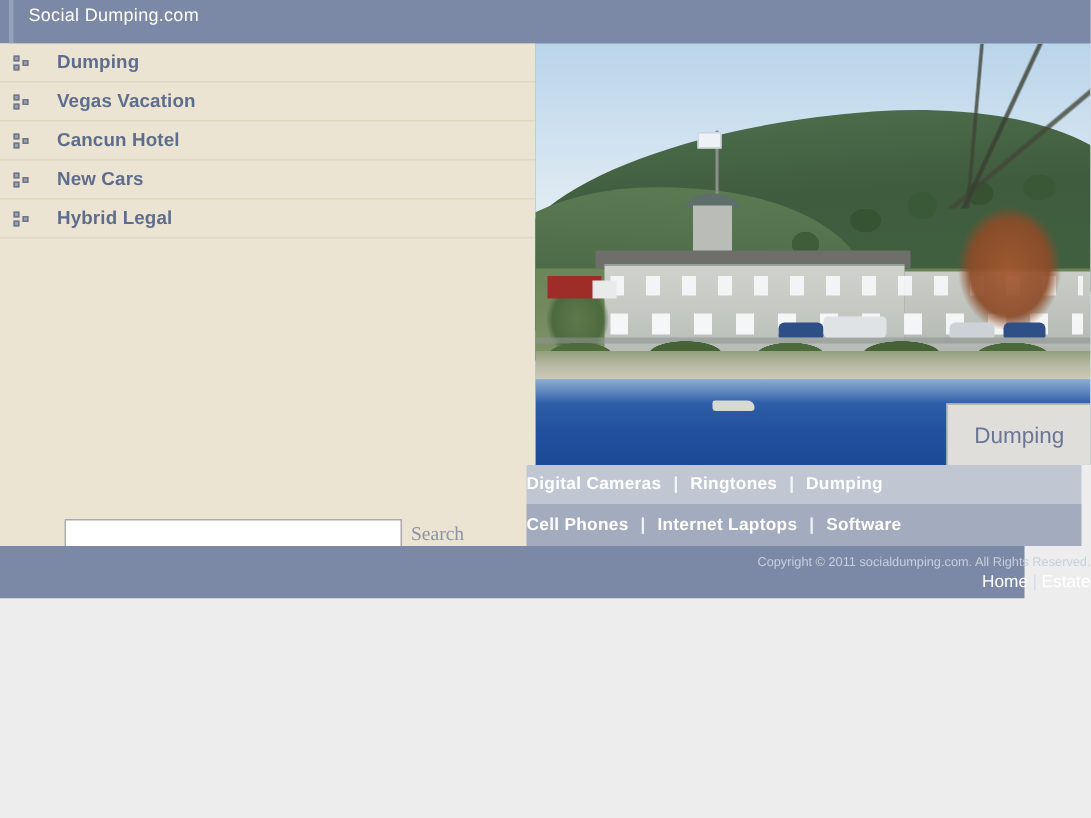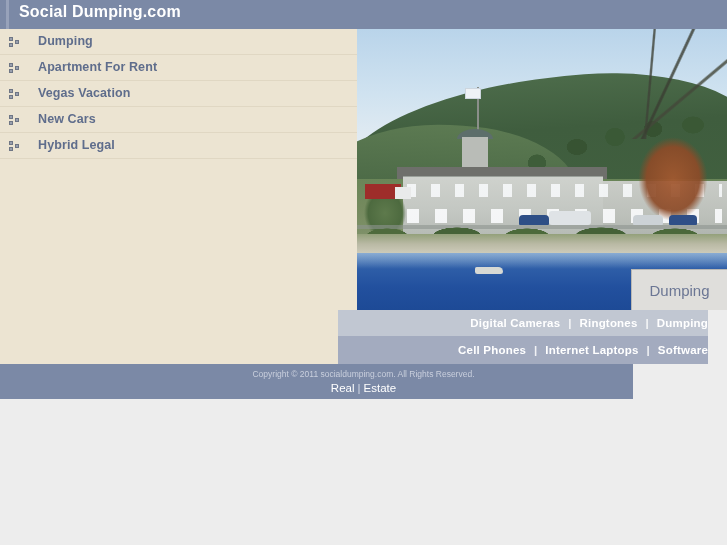--- a/index.html
+++ b/index.html
@@ -35,24 +35,24 @@
     left: 6px; top: 0;
     width: 721px;
     height: 29px;
     background: #7b89a6;
     border-left: 3px solid #97a2ba;
   }
   .site-title {
     position: absolute;
     left: 10px;
     top: 3px;
-    font-size: 16px;
+    font-size: 12px;
     color: #ffffff;
     letter-spacing: 0.2px;
-    font-weight: 700;
+    font-weight: 400;
     white-space: nowrap;
   }
 
   
   .nav-col {
     position: absolute;
     left: 0; top: 29px;
     width: 357px;
     height: 335px;
     background: #ece4d2;
@@ -374,25 +374,25 @@
   }
   .photo-caption span {
     font-size: 15px;
     color: #6b7694;
     white-space: nowrap;
   }
 
   
   .links-row {
     position: absolute;
-    left: 338px;
+    left: 351px;
     width: 370px;
     display: flex;
     align-items: center;
-    justify-content: flex-end;
+    justify-content: flex-start;
   }
   .links-row.row1 {
     top: 310px;
     height: 26px;
     background: #c1c7d2;
   }
   .links-row.row2 {
     top: 336px;
     height: 28px;
     background: #a3abbf;
@@ -412,24 +412,24 @@
     font-weight: bold;
     margin: 0 8px;
     opacity: 0.85;
   }
 
   
   .footer {
     position: absolute;
     left: 0;
     top: 364px;
-    width: 633px;
+    width: 683px;
     height: 35px;
     background: #7b89a6;
-    text-align: center;
+    text-align: right;
   }
   .copyright {
     position: absolute;
     left: 0; top: 5px;
     width: 727px;
     font-size: 8.5px;
     color: #c9cfdd;
     white-space: nowrap;
   }
   .footer-links {
@@ -475,41 +475,41 @@
       <div class="nav-item">
         <span class="nav-bullet">
             <i class="b1"></i>
             <i class="b2"></i>
             <i class="b3"></i>
           </span>
         <span class="nav-label">Dumping</span>
       </div>
 
 
-      <div class="nav-item">
-        <span class="nav-bullet">
-            <i class="b1"></i>
-            <i class="b2"></i>
-            <i class="b3"></i>
-          </span>
-        <span class="nav-label">Apartment For Rent</span>
-      </div>
 
 
 
 
       <div class="nav-item">
         <span class="nav-bullet">
             <i class="b1"></i>
             <i class="b2"></i>
             <i class="b3"></i>
           </span>
         <span class="nav-label">Vegas Vacation</span>
       </div>
 
+      <div class="nav-item">
+        <span class="nav-bullet">
+            <i class="b1"></i>
+            <i class="b2"></i>
+            <i class="b3"></i>
+          </span>
+        <span class="nav-label">Cancun Hotel</span>
+      </div>
 
       <div class="nav-item">
         <span class="nav-bullet">
             <i class="b1"></i>
             <i class="b2"></i>
             <i class="b3"></i>
           </span>
         <span class="nav-label">New Cars</span>
       </div>
 
@@ -517,20 +517,24 @@
         <span class="nav-bullet">
             <i class="b1"></i>
             <i class="b2"></i>
             <i class="b3"></i>
           </span>
         <span class="nav-label">Hybrid Legal</span>
       </div>
 
     </div>
 
+    <div class="search-area">
+      <input class="search-input" type="text" placeholder="" style="">
+      <span class="search-label">Search</span>
+    </div>
   </div>
 
   <div class="photo">
     <div class="sky"></div>
     <div class="hill-far"></div>
     <div class="hill-left"></div>
     <div class="hill-trees"></div>
     <div class="mid-band"></div>
     <div class="flagpole"></div>
     <div class="flag"></div>
@@ -574,19 +578,19 @@
     <a>Cell Phones</a>
     <span class="links-sep">|</span>
     <a>Internet Laptops</a>
     <span class="links-sep">|</span>
     <a>Software</a>
   </div>
 
   <div class="footer">
     <div class="copyright">Copyright © 2011 socialdumping.com. All Rights Reserved.</div>
     <div class="footer-links">
-      <a>Real</a><span class="sep">|</span><a>Estate</a>
+      <a>Home</a><span class="sep">|</span><a>Estate</a>
     </div>
   </div>
 
   <div class="below"></div>
 
 </div>
 
 </body></html>

